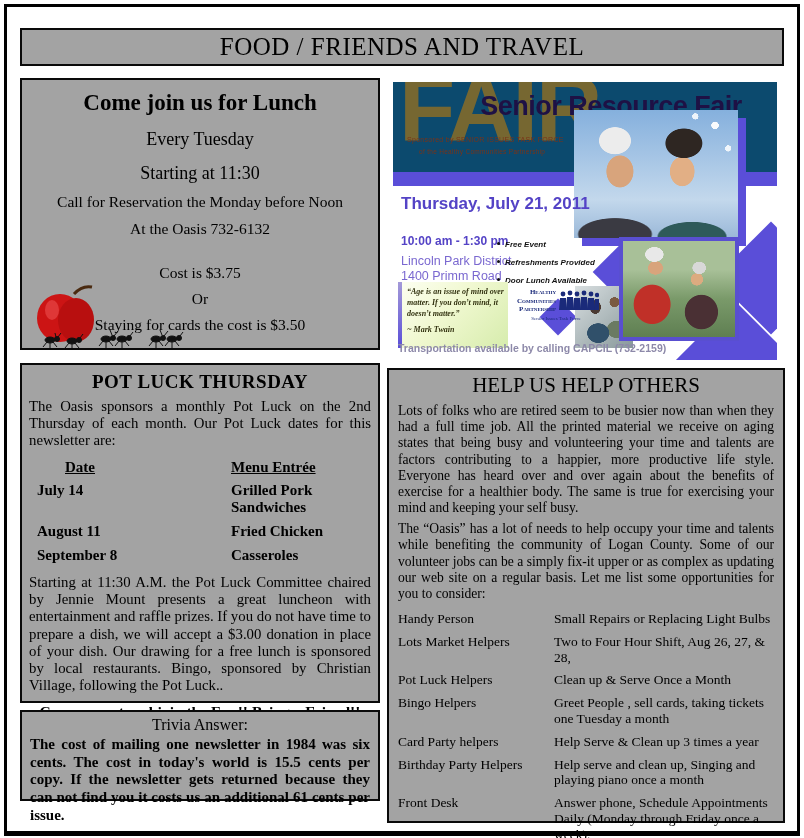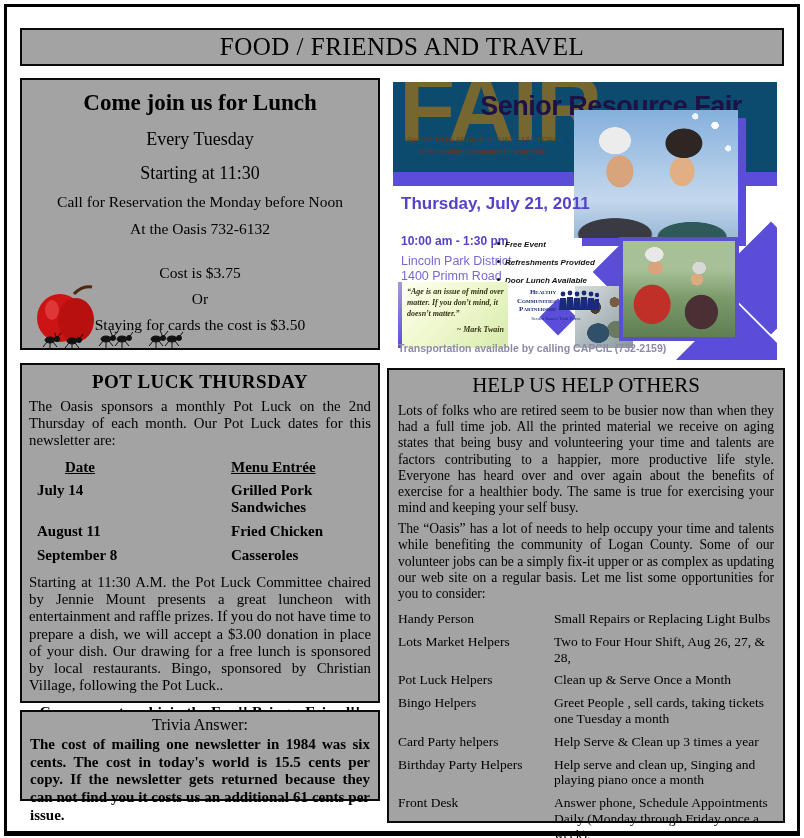--- a/index.html
+++ b/index.html
@@ -45,21 +45,21 @@
   .f-bullets .dot{display:inline-block;width:3px;height:3px;background:#111;border-radius:50%;
                   vertical-align:2px;margin-right:5px;}
   .f-quote{position:absolute;left:5px;top:200px;width:110px;height:66px;box-sizing:border-box;
            padding:4px 4px 2px 9px;
            background:linear-gradient(135deg,#fdfff2 0%,#f0f8d0 45%,#d6ecac 100%);}
   .f-quote .bar{position:absolute;left:0;top:0;width:4px;height:100%;
                 background:linear-gradient(180deg,#a49ad8,#5A4ED8);}
   .f-quote .q{font-family:"Liberation Serif",serif;font-style:italic;font-weight:bold;
               font-size:8px;line-height:11px;color:#333311;}
   .f-quote .a{font-family:"Liberation Serif",serif;font-style:italic;font-weight:bold;
-              font-size:8px;color:#333311;text-align:right;margin-top:6px;}
+              font-size:8px;color:#333311;text-align:left;margin-top:6px;}
   .f-logo{position:absolute;left:120px;top:206px;width:86px;}
   .f-logo .row{display:flex;align-items:center;}
   .f-logo .words{font-family:"Liberation Serif",serif;font-variant:small-caps;font-weight:bold;
                  font-size:7px;line-height:8.5px;color:#1a2a7a;text-align:right;flex:1;}
   .f-logo .sub{font-size:5px;color:#1a2a7a;text-align:center;margin-top:2px;
                font-family:"Liberation Serif",serif;}
   .f-trans{position:absolute;left:5px;top:260px;font-size:10.5px;font-weight:600;color:#8d89a9;}
   .diamond{position:absolute;background:#5A4ED8;transform:rotate(45deg);}
   .d1{left:152px;top:222px;width:26px;height:26px;}
   .d2{left:338px;top:156px;width:80px;height:80px;}

